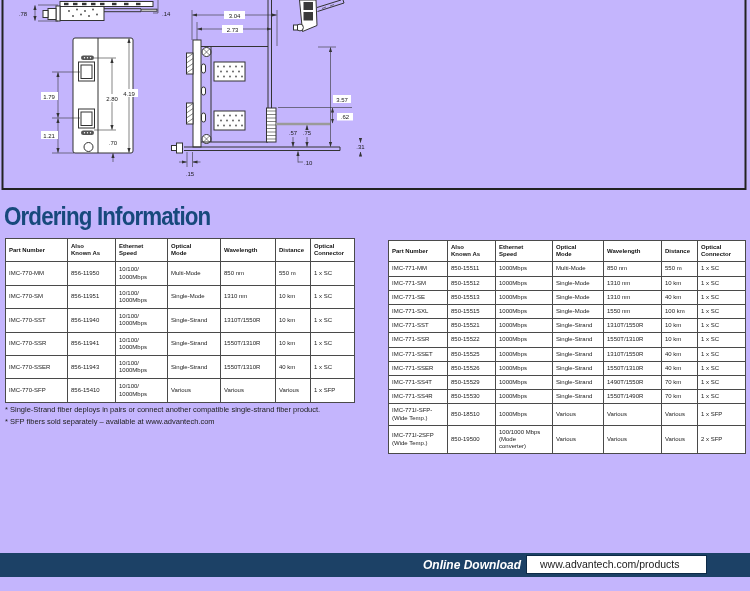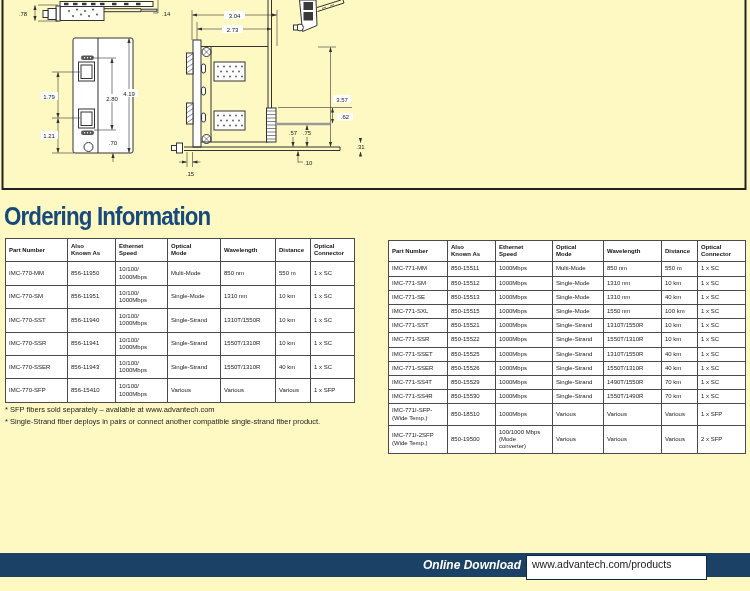--- a/index.html
+++ b/index.html
@@ -1,16 +1,16 @@
 <!DOCTYPE html>
 <html><head>
 <meta charset="utf-8">
 <style>
   html,body { margin:0; padding:0; background:#fff; }
-  .page { position:relative; width:750px; height:591px; background:#fef9c3; overflow:hidden;
+  .page { position:relative; width:750px; height:591px; background:#c4b5fd; overflow:hidden;
           font-family:"Liberation Sans", sans-serif; }
 
   
   .drawing { position:absolute; left:0; top:0; }
   .ln { stroke:#333; stroke-width:1; fill:none; }
   .fw { fill:#fff; stroke:#333; stroke-width:1; }
   .dm { stroke:#333; stroke-width:.6; fill:none; }
   .wb { fill:#fff; stroke:none; }
   .dt { font-family:"Liberation Sans", sans-serif; font-size:6px; fill:#1a1a1a; }
 
@@ -30,23 +30,23 @@
   #tbl-right { left:388px; top:240px; width:357px; }
   #tbl-right th, #tbl-right td { padding:3px 3px; }
 
   
   .footnotes { position:absolute; left:5px; top:404px; font-size:7.5px; line-height:12px; color:#222; }
 
   
   .footer-bar   { position:absolute; left:0; top:553px; width:750px; height:24px; background:#1C4166; }
   .footer-label { position:absolute; right:229px; top:0; height:24px; line-height:24px;
                   color:#fff; font-weight:bold; font-size:12px;font-style:italic; }
-  .footer-url   { position:absolute; left:526px; top:2px; width:181px; height:25px; background:#fff;
+  .footer-url   { position:absolute; left:526px; top:2px; width:181px; height:19px; background:#fff;
                   border:1px solid #0d2a47; box-sizing:border-box; font-size:10.5px; line-height:17px;
-                  padding-left:5px; color:#1a1a1a; }
+                  padding-left:13px; color:#1a1a1a; }
 </style>
 </head>
 <body>
 
 <div class="page">
 
   <svg class="drawing" width="750" height="192" viewBox="0 0 750 192">
     <defs>
       <marker id="ae" viewBox="0 0 5 4" markerWidth="5" markerHeight="4" refX="4.5" refY="2" orient="auto" markerUnits="userSpaceOnUse">
           <path d="M0,0.4 L5,2 L0,3.6 Z" fill="#333"></path>
@@ -511,22 +511,22 @@
           <td>Various</td>
           <td>Various</td>
           <td>Various</td>
           <td>2 x SFP</td>
         </tr>
 
     </tbody>
   </table>
 
   <div class="footnotes">
+    <div>* Single-Strand fiber deploys in pairs or connect another compatible single-strand fiber product.</div>
     <div>* SFP fibers sold separately – available at www.advantech.com</div>
-    <div>* Single-Strand fiber deploys in pairs or connect another compatible single-strand fiber product.</div>
   </div>
 
   <div class="footer-bar">
     <span class="footer-label">Online Download</span>
     <span class="footer-url">www.advantech.com/products</span>
   </div>
 
 </div>
 
 </body></html>

